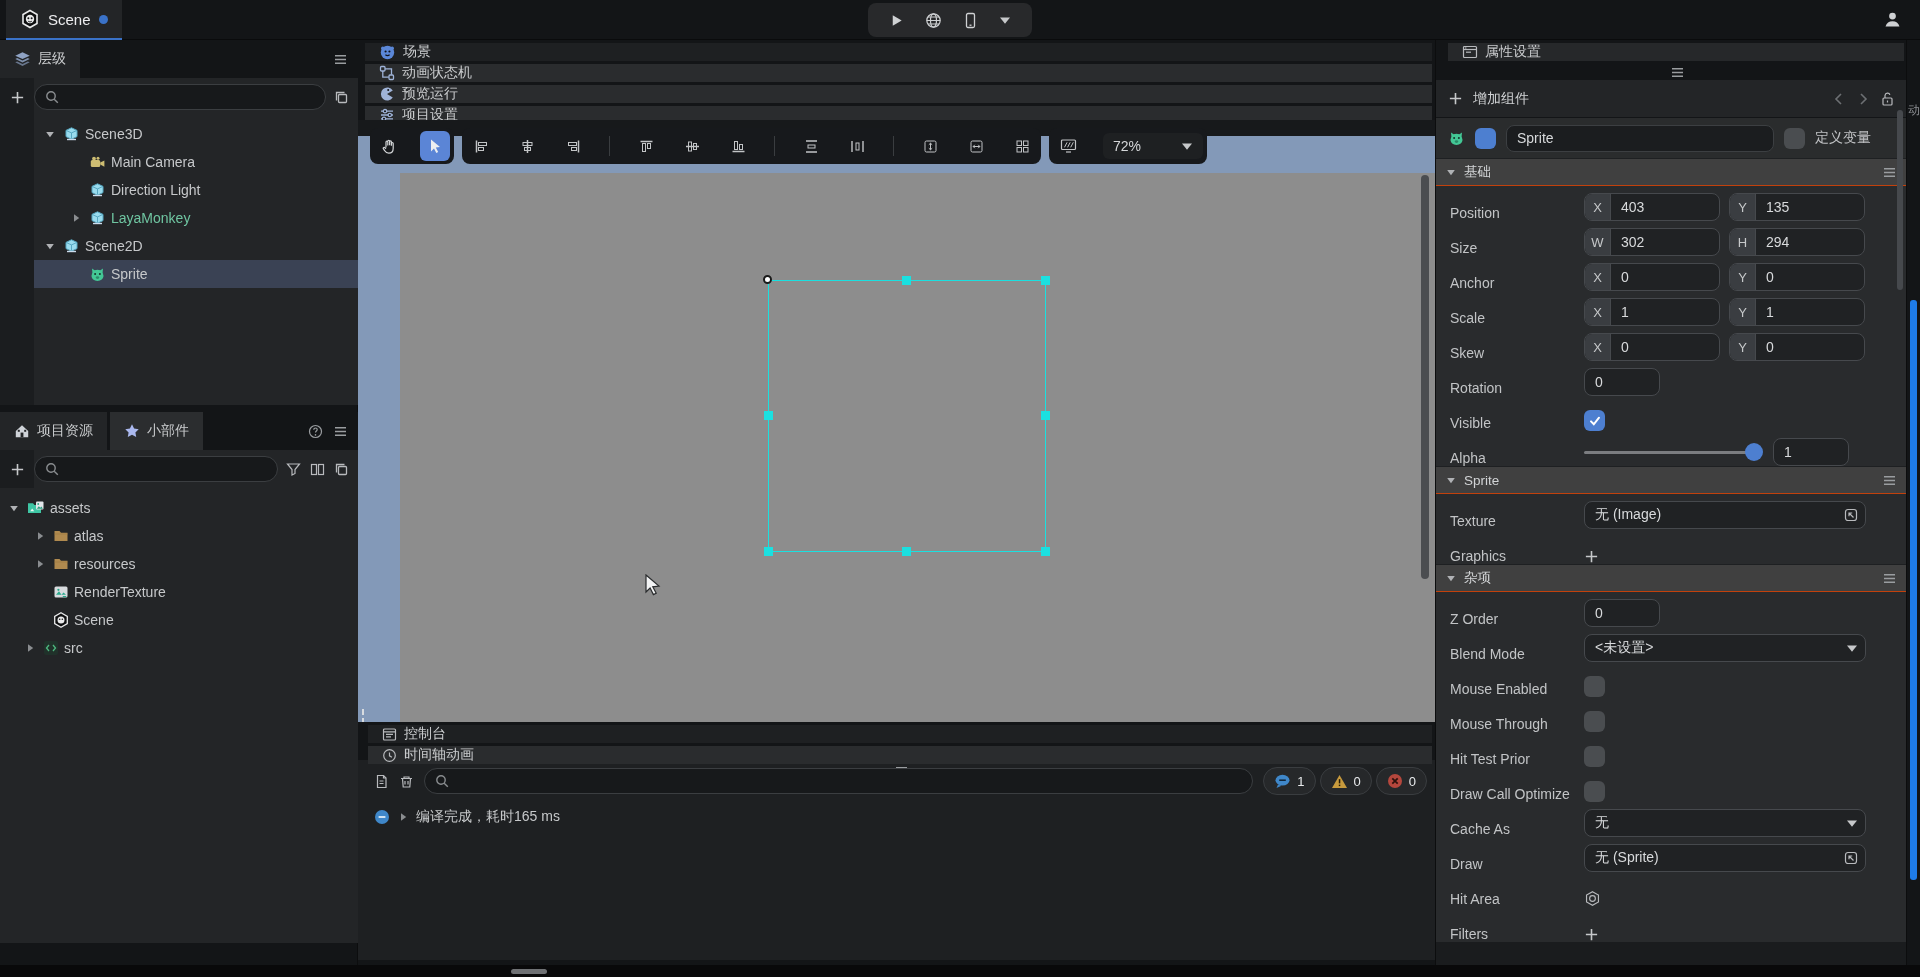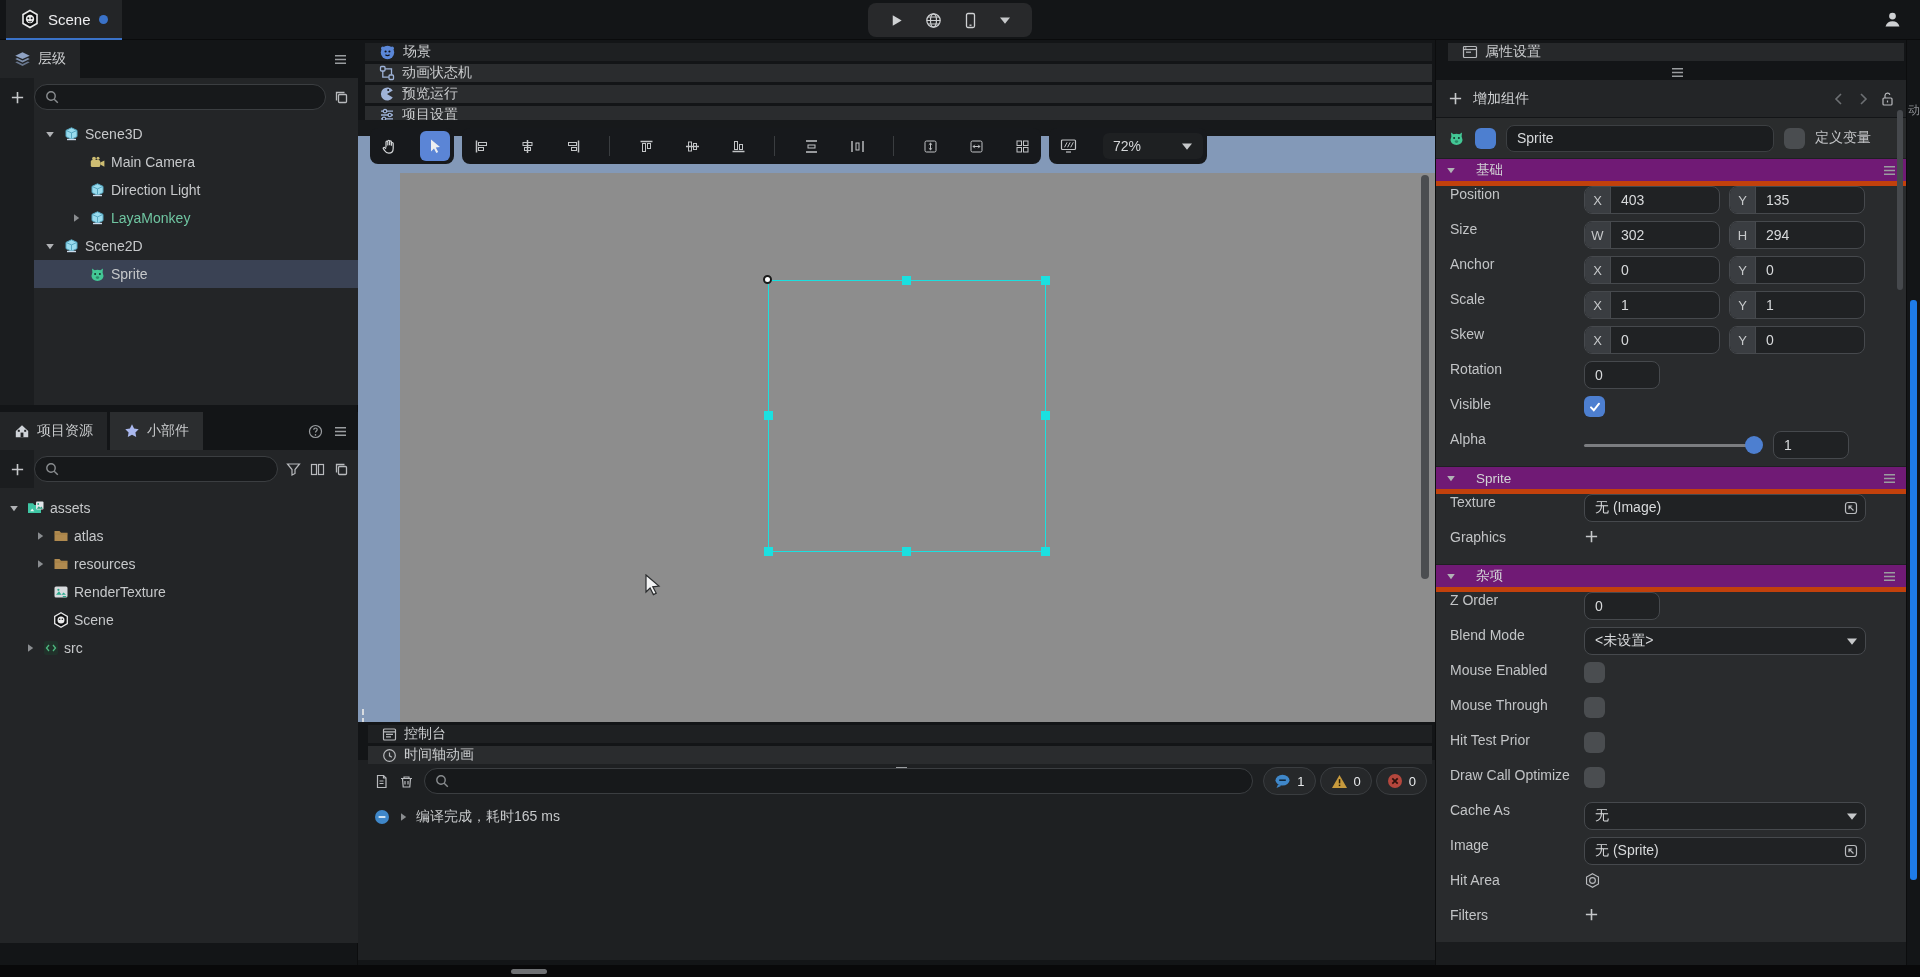--- a/index.html
+++ b/index.html
@@ -80,24 +80,24 @@
   
   #right-col { position:absolute; left:1435px; top:40px; width:471px; height:925px; background:#1a1c1e; border-left:1px solid #0c0d0e; }
   #insp-tabs { left:0; top:0; width:471px; height:40px; padding-left:12px; }
   #insp-tabs .tab { margin-top:3px; background:#26282a; }
   #addcomp-row { position:absolute; left:0; top:40px; width:471px; height:38px; background:#232527; border-bottom:1px solid #131517; display:flex; align-items:center; padding:0 12px; gap:10px; color:#cfd1d3; }
   #addcomp-row .spacer { flex:1; }
   #node-row { position:absolute; left:0; top:78px; width:471px; height:40px; background:#2a2c2d; display:flex; align-items:center; padding:0 12px; gap:10px; }
   #node-name { width:268px; height:27px; background:#1b1d1f; border:1px solid #3c3f42; border-radius:8px; color:#d8dadc; font-size:14px; padding:0 10px; outline:none; font-family:inherit; }
   #node-row .defvar { font-size:14px; color:#c0c2c4; white-space:nowrap; }
   #sections { position:absolute; left:0; top:118px; width:471px; background:#292b2d; }
-  .section-header { height:28px; background:#701a75; border-top:1px solid #1e2022; border-bottom:5px solid #c2410c; display:flex; align-items:center; padding:0 10px; gap:20px; }
+  .section-header { height:28px; background:#404040; border-top:1px solid #1e2022; border-bottom:1px solid #c2410c; display:flex; align-items:center; padding:0 10px; gap:8px; }
   .section-header .title { font-size:13.5px; color:#d2d4d6; }
   .section-header .sp { flex:1; }
-  .prop-row { height:35px; display:flex; align-items:flex-start; }
+  .prop-row { height:35px; display:flex; align-items:flex-end; }
   .prop-label { width:148px; padding-left:14px; font-size:14px; color:#c2c4c6; white-space:nowrap; }
   .prop-ctrl { display:flex; align-items:center; position:relative; }
   .field { height:28px; background:#202224; border:1px solid #46494d; border-radius:8px; display:flex; align-items:center; overflow:hidden; }
   .field .prefix { width:26px; align-self:stretch; background:#3a3d41; border-right:1px solid #46494d; display:flex; align-items:center; justify-content:center; font-size:13px; color:#c6c8ca; }
   .field .value { padding:0 10px; font-size:14px; color:#d8dadc; white-space:nowrap; }
   .field.pair { width:136px; margin-right:9px; }
   .field.small { width:76px; }
   .field.wide { width:282px; position:relative; }
   .field .right-ic { position:absolute; right:7px; }
   .cb { width:21px; height:21px; border-radius:6px; background:#4a4d50; display:flex; align-items:center; justify-content:center; }
@@ -1049,21 +1049,21 @@
               <span class="value">无</span>
               <span class="icon right-ic">
                 <svg width="12" height="9" viewBox="0 0 12 9">
                   <path d="M1 1.5h10L6 7.8z" fill="#c6c8ca"></path>
                 </svg>
               </span>
             </div>
           </div>
         </div>
         <div class="prop-row">
-          <span class="prop-label">Image</span>
+          <span class="prop-label">Draw</span>
           <div class="prop-ctrl">
             <div class="field wide">
               <span class="value">无 (Sprite)</span>
               <span class="icon right-ic">
                 <svg width="14" height="14" viewBox="0 0 14 14" fill="none" stroke="#b8babd" stroke-width="1.2">
                   <rect x="1.5" y="1.5" width="11" height="11" rx="2.5"></rect>
                   <path d="M9.5 9.5L5 5M5 8.2V5h3.2"></path>
                 </svg>
               </span>
             </div>

